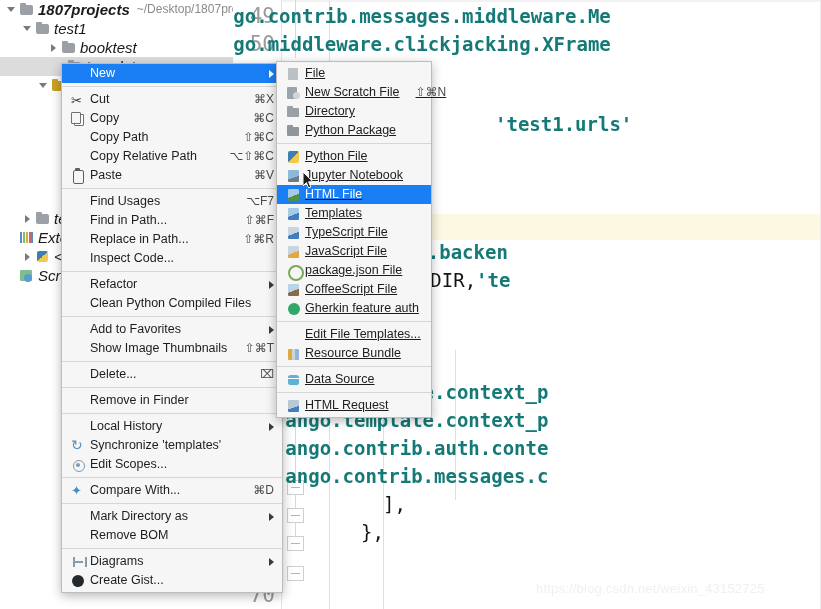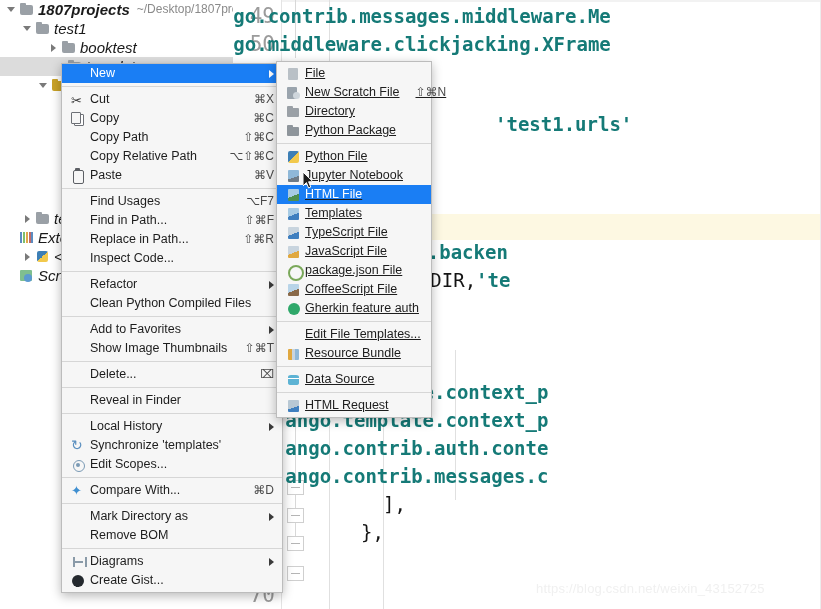--- a/index.html
+++ b/index.html
@@ -415,21 +415,21 @@
       </div>
       <div class="menu-sep"></div>
       <div class="menu-item">
         <span class="mi-icon "></span>
         <span class="mi-label">Delete...</span>
         <span class="mi-shortcut">⌧</span>
       </div>
       <div class="menu-sep"></div>
       <div class="menu-item">
         <span class="mi-icon "></span>
-        <span class="mi-label">Reveal in Finder</span>
+        <span class="mi-label">Remove in Finder</span>
       </div>
       <div class="menu-sep"></div>
       <div class="menu-item">
         <span class="mi-icon "></span>
         <span class="mi-label">Local History</span>
         <span class="mi-arrow"></span>
       </div>
       <div class="menu-item">
         <span class="mi-icon g-sync"></span>
         <span class="mi-label">Synchronize 'templates'</span>

